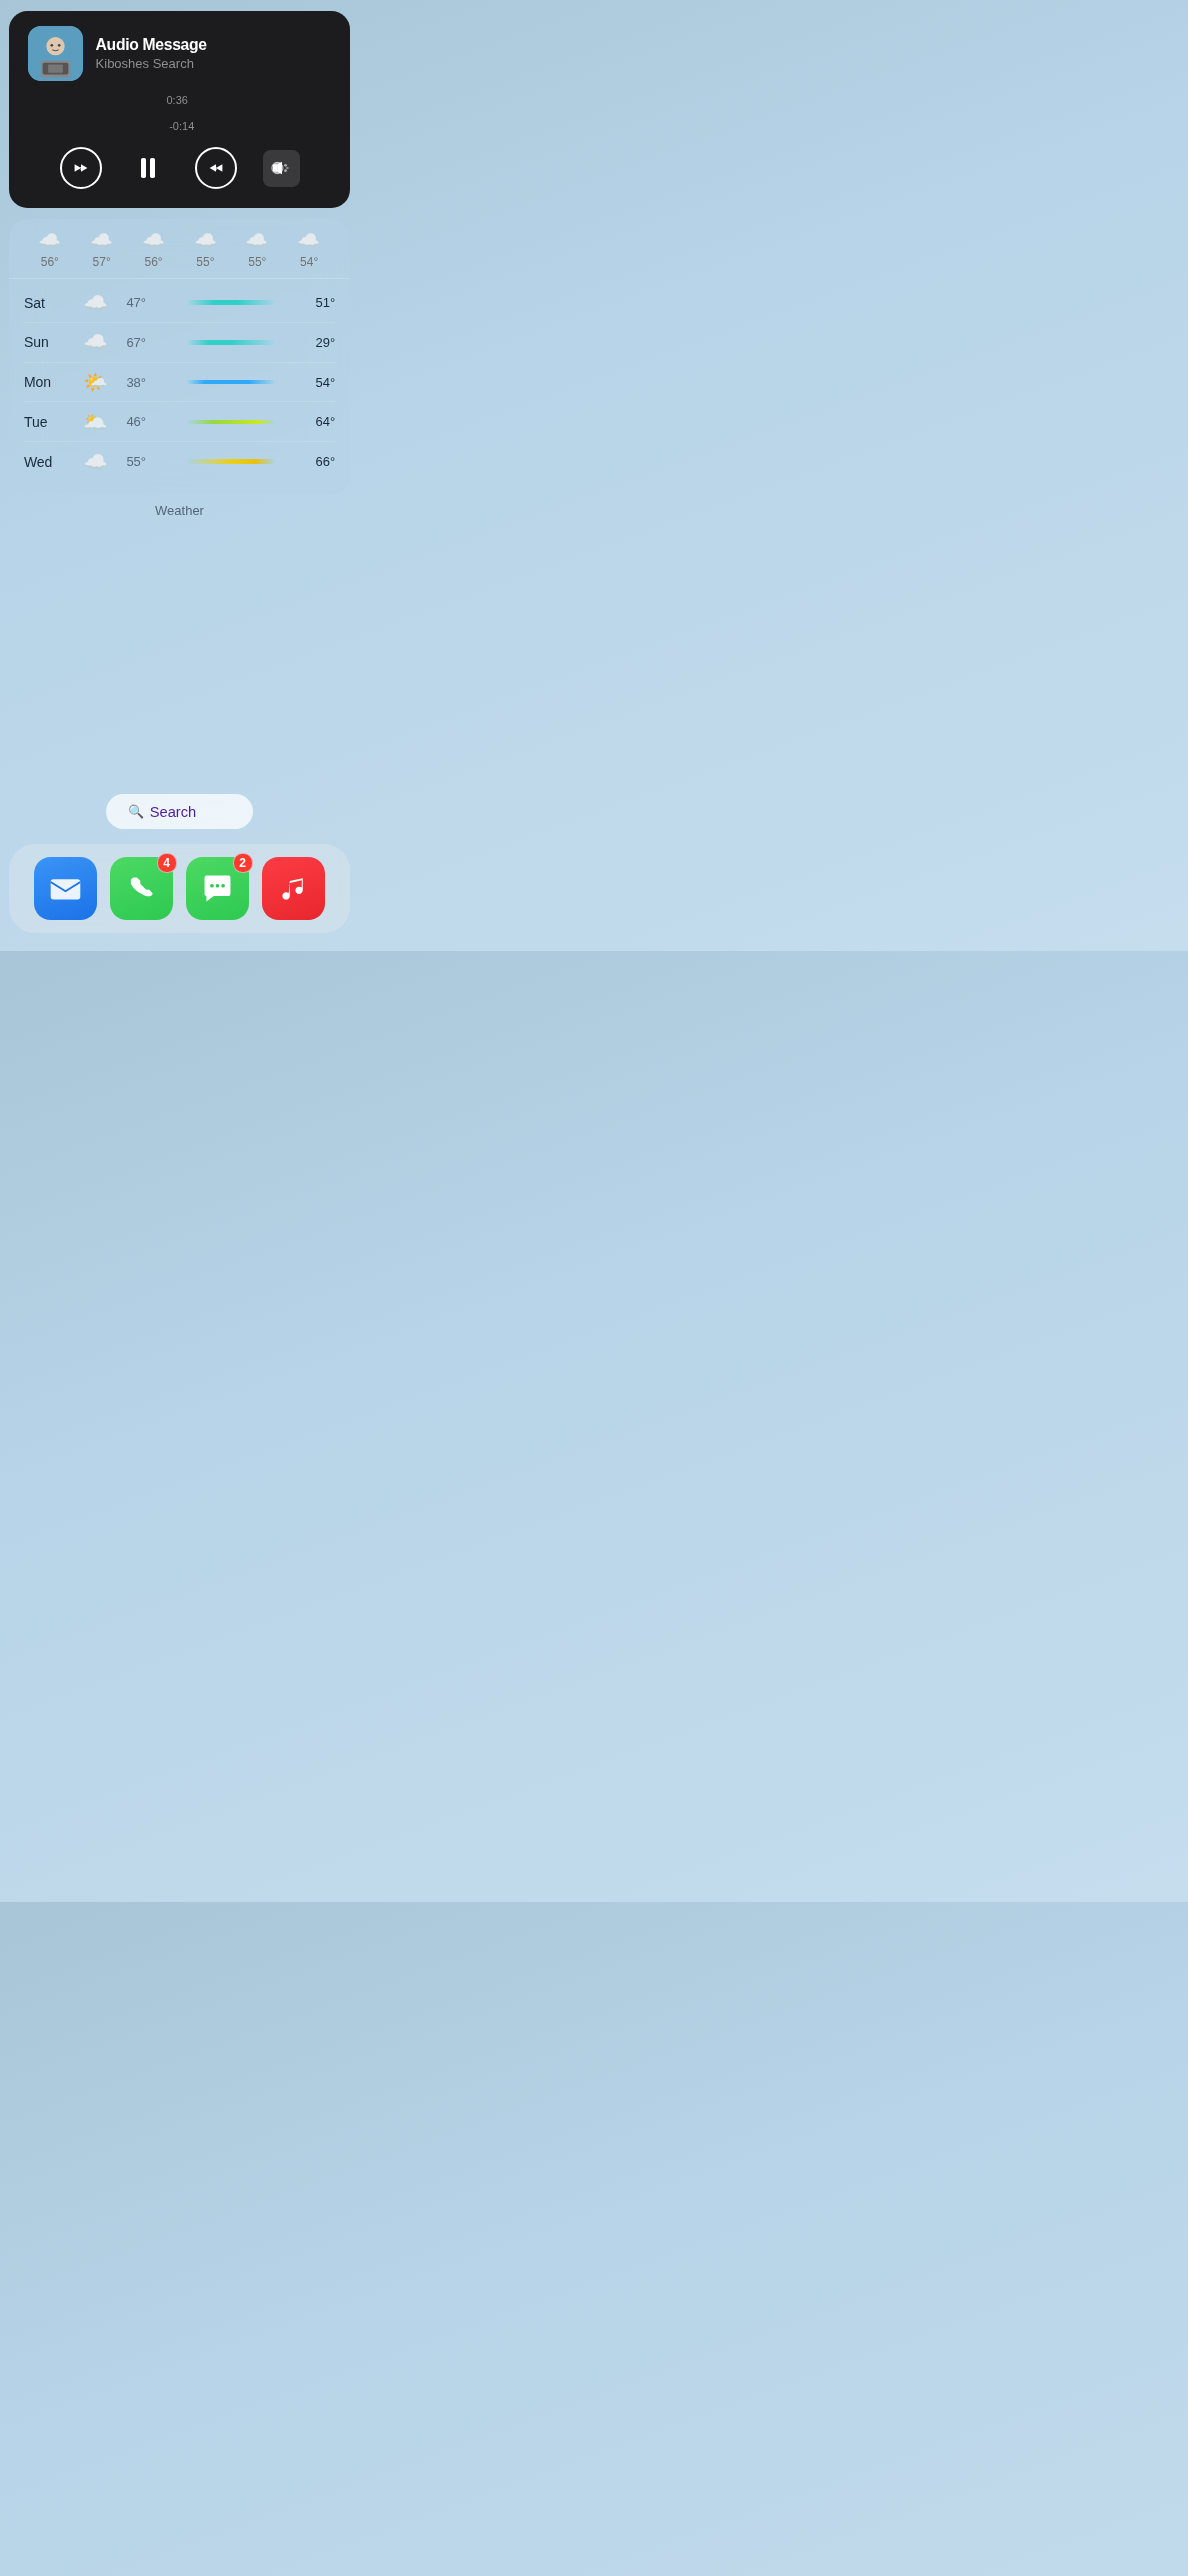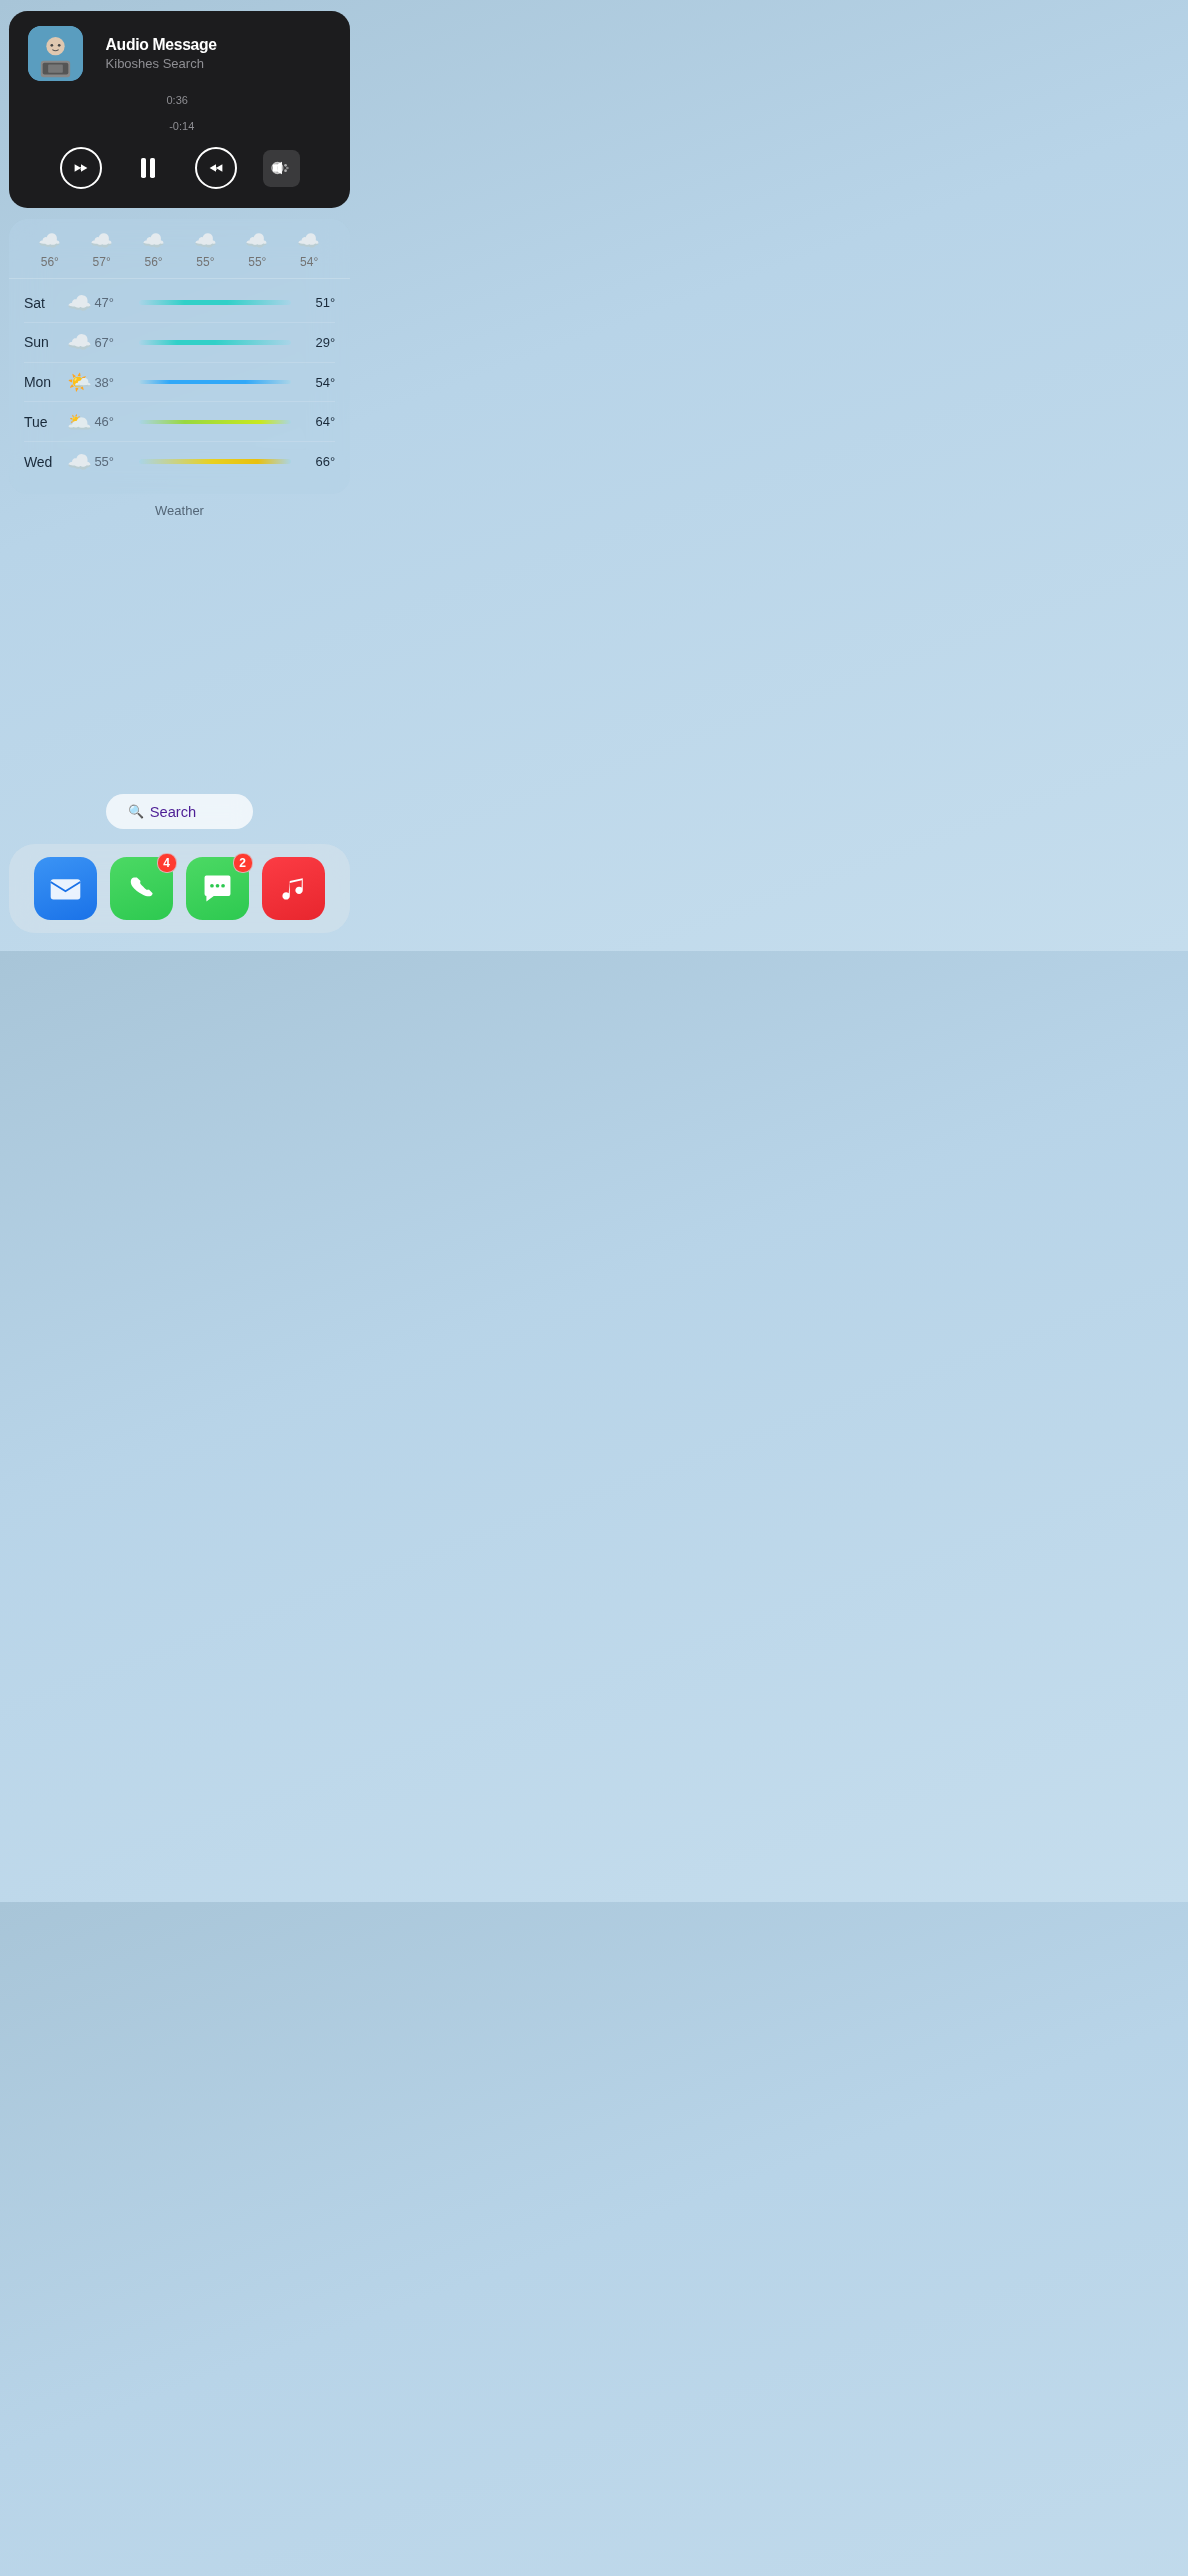--- a/index.html
+++ b/index.html
@@ -17,21 +17,21 @@
     .audio-player {
       background: #1c1c1e;
       border-radius: 18.4px;
       margin: 11px 9.2px;
       padding: 14.7px 18.4px 18.4px;
     }
 
     .audio-header {
       display: flex;
       align-items: center;
-      gap: 23px;
+      gap: 13px;
       margin-bottom: 13px;
     }
 
     .avatar {
       width: 55px;
       height: 55px;
       border-radius: 13px;
       background: linear-gradient(135deg, #6ab0d4 0%, #4a90c4 100%);
       overflow: hidden;
       display: flex;
@@ -164,21 +164,21 @@
     }
 
     .daily-rows {
       padding: 3.7px 14.7px;
     }
 
     .daily-row {
       display: flex;
       align-items: center;
       padding: 7.4px 0;
-      gap: 0;
+      gap: 16px;
       border-bottom: 0.9px solid rgba(255,255,255,0.15);
     }
 
     .daily-row:last-child {
       border-bottom: none;
     }
 
     .day-label {
       color: #1a2a3a;
       font-size: 14px;

